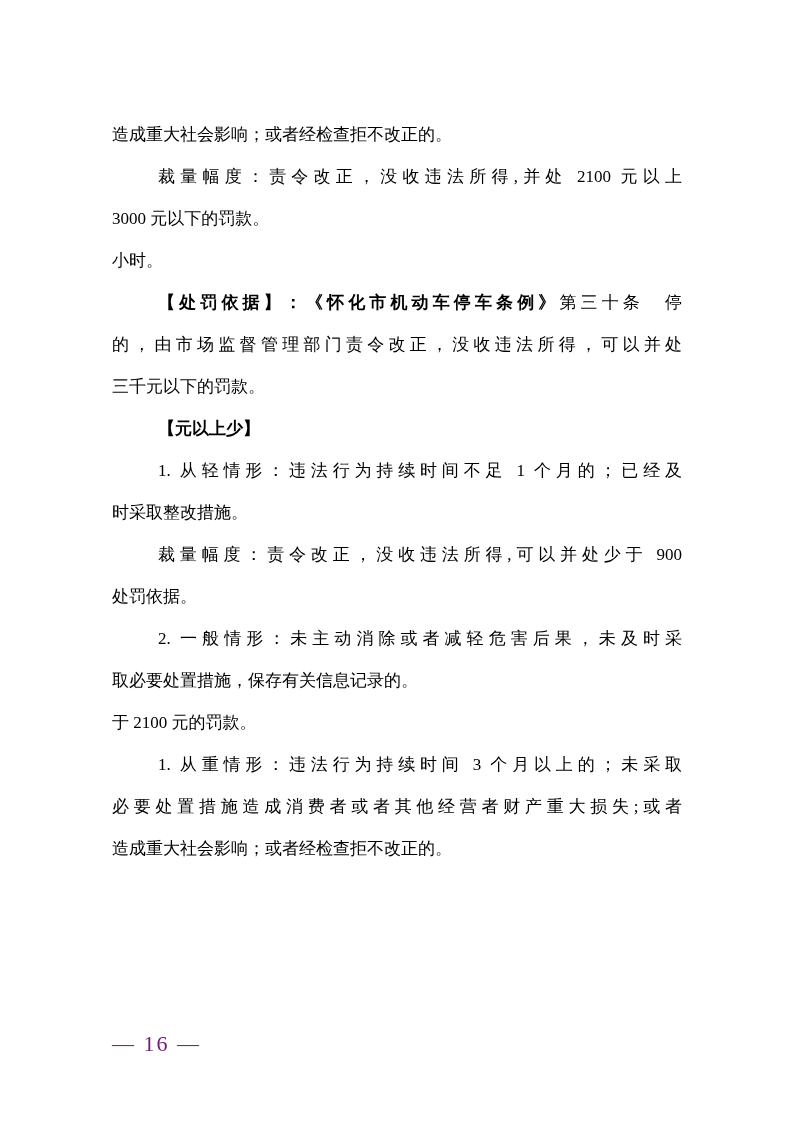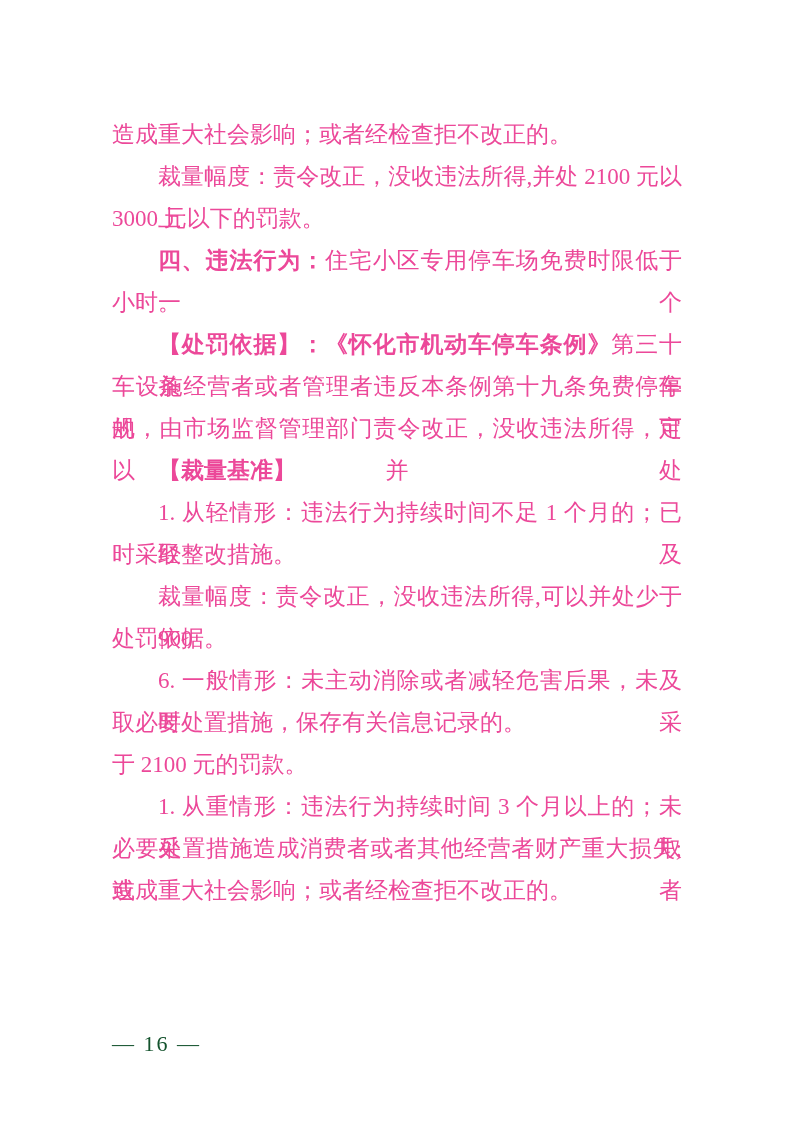--- a/index.html
+++ b/index.html
@@ -21,22 +21,22 @@
   }
   .doc-body {
     position: absolute;
     left: 112px;
     top: 114px;
     width: 570px;
   }
   .line {
     height: 42px;
     line-height: 42px;
-    font-size: 23px;
-    color: #ec4899;
+    font-size: 17px;
+    color: #000000;
     white-space: pre-wrap;
     overflow: visible;
   }
   .line.justify {
     text-align: justify;
     text-align-last: justify;
   }
   .line.indent {
     padding-left: 46px;
   }
@@ -46,43 +46,42 @@
   .run-regular {
     font-weight: 400;
   }
   .footer {
     position: absolute;
     left: 112px;
     top: 1026px;
     height: 36px;
     line-height: 36px;
     font-size: 22px;
-    color: #14532d;
+    color: #701a75;
     letter-spacing: 2px;
   }
 </style>
 </head>
 <body>
 
 <div class="page">
   <div class="doc-body" id="doc-body">
       <div class="line"><span class="run-regular">造成重大社会影响；或者经检查拒不改正的。</span></div>
       <div class="line justify indent"><span class="run-regular">裁量幅度：责令改正，没收违法所得,并处 2100 元以上</span></div>
       <div class="line"><span class="run-regular">3000 元以下的罚款。</span></div>
-      <div class="line justify indent"><span class="run-bold">四、违法行为：</span><span class="run-regular">住宅小区专用停车场免费时限低于一个</span></div>
       <div class="line"><span class="run-regular">小时。</span></div>
       <div class="line justify indent"><span class="run-bold">【处罚依据】：《怀化市机动车停车条例》</span><span class="run-regular">第三十条　停</span></div>
-      <div class="line justify"><span class="run-regular">车设施经营者或者管理者违反本条例第十九条免费停车规定</span></div>
       <div class="line justify"><span class="run-regular">的，由市场监督管理部门责令改正，没收违法所得，可以并处</span></div>
-      <div class="line indent"><span class="run-bold">【裁量基准】</span></div>
+      <div class="line"><span class="run-regular">三千元以下的罚款。</span></div>
+      <div class="line indent"><span class="run-bold">【元以上少】</span></div>
       <div class="line justify indent"><span class="run-regular">1. 从轻情形：违法行为持续时间不足 1 个月的；已经及</span></div>
       <div class="line"><span class="run-regular">时采取整改措施。</span></div>
       <div class="line justify indent"><span class="run-regular">裁量幅度：责令改正，没收违法所得,可以并处少于 900</span></div>
       <div class="line"><span class="run-regular">处罚依据。</span></div>
-      <div class="line justify indent"><span class="run-regular">6. 一般情形：未主动消除或者减轻危害后果，未及时采</span></div>
+      <div class="line justify indent"><span class="run-regular">2. 一般情形：未主动消除或者减轻危害后果，未及时采</span></div>
       <div class="line"><span class="run-regular">取必要处置措施，保存有关信息记录的。</span></div>
       <div class="line"><span class="run-regular">于 2100 元的罚款。</span></div>
       <div class="line justify indent"><span class="run-regular">1. 从重情形：违法行为持续时间 3 个月以上的；未采取</span></div>
       <div class="line justify"><span class="run-regular">必要处置措施造成消费者或者其他经营者财产重大损失;或者</span></div>
       <div class="line"><span class="run-regular">造成重大社会影响；或者经检查拒不改正的。</span></div>
     </div>
   <div class="footer">
     <span>— 16 —</span>
   </div>
 </div>

